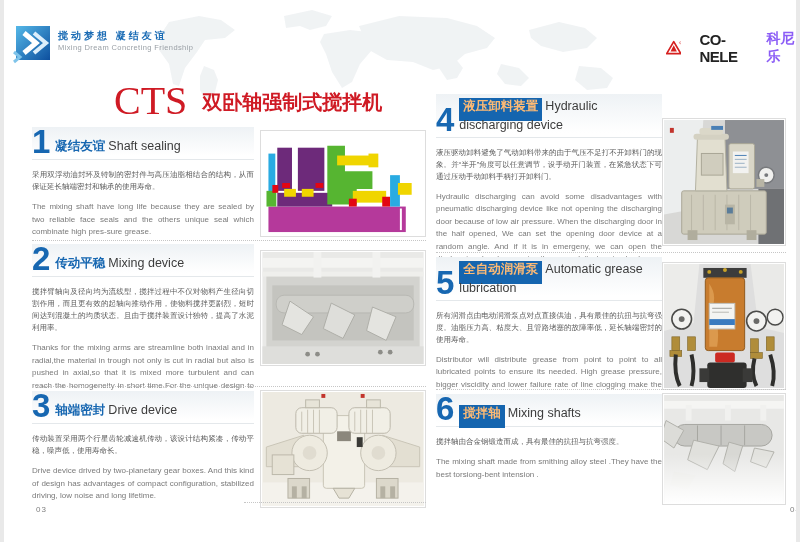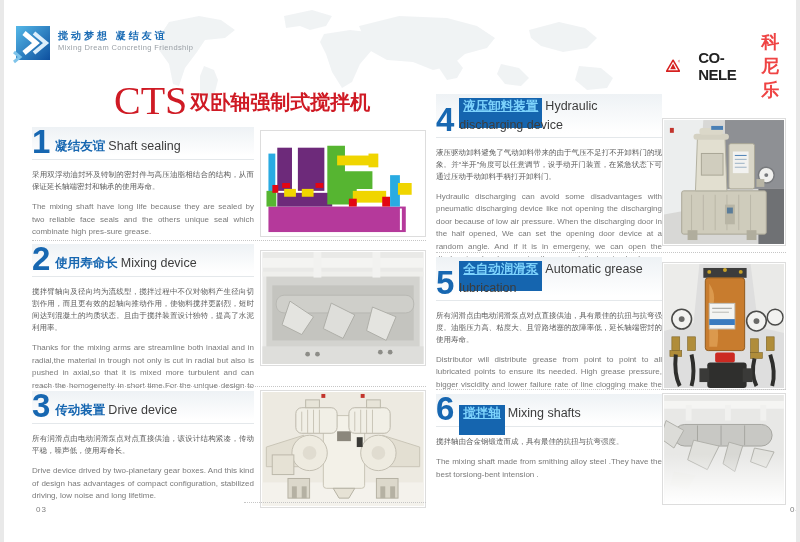--- a/index.html
+++ b/index.html
@@ -10,33 +10,33 @@
     color:#555;
   }
   
   .worldmap{position:absolute;left:105px;top:4px;width:545px;height:100px;opacity:.75;}
   .logo-mark{position:absolute;left:8px;top:24px;width:40px;height:40px;}
   .slogan{position:absolute;left:54px;top:30px;line-height:1.25;}
   .slogan .cn{font-size:10px;font-weight:bold;color:#1b6cb5;letter-spacing:3px;}
   .slogan .en{font-size:7.5px;color:#9aa0a6;letter-spacing:.4px;}
   .brand{position:absolute;left:662px;top:30px;display:flex;align-items:center;gap:18px;}
   .brand .txt-en{font-size:15px;font-weight:900;color:#222;letter-spacing:-.5px;}
-  .brand .txt-cn{font-size:18px;font-weight:900;color:#ef4444;margin-left:4px;}
+  .brand .txt-cn{font-size:14px;font-weight:900;color:#8b5cf6;margin-left:4px;}
   
   .main-title{position:absolute;left:110px;top:84px;display:flex;align-items:flex-end;}
   .main-title .model{font-family:"Liberation Serif","DejaVu Serif",serif;font-size:40px;line-height:.85;color:#cf1a24;}
-  .main-title .name{font-size:20px;font-weight:bold;color:#cf1a24;margin-left:3px;padding-bottom:2px;}
+  .main-title .name{font-size:20px;font-weight:bold;color:#cf1a24;margin-left:15px;padding-bottom:2px;}
   
   .sec{position:absolute;width:222px;}
   .sec-head{display:flex;align-items:flex-end;gap:6px;
     background:linear-gradient(180deg,#eef2f5 0%,#ffffff 90%);
     border-bottom:1px solid #e4e8eb;padding:2px 0 4px 0;}
   .sec-num{font-size:33px;font-weight:bold;color:#1767b1;line-height:.8;letter-spacing:-1px;}
   .t-cn{font-size:12.5px;font-weight:bold;color:#1767b1;}
-  .boxed .t-cn{background:#1565af;color:#7dd3fc;padding:1px 4px 15px 4px;text-decoration:underline;}
+  .boxed .t-cn{background:#1565af;color:#fdba74;padding:1px 4px 8px 4px;}
   .t-en{font-size:12.5px;color:#3c3c3c;margin-left:3px;}
   .body-cn{font-size:7.5px;line-height:1.6;color:#5a5a5a;text-align:justify;margin:9px 0 0 0;}
   .body-en{font-size:8px;line-height:1.55;color:#7a7a7a;text-align:justify;margin:8px 0 0 0;}
   
   .fig{position:absolute;background:#fff;border:1px solid #ddd;padding:1px;box-sizing:border-box;}
   .fig svg{display:block;width:100%;height:100%;}
   
   .dotsep{position:absolute;border-top:1px dotted #c6c6c6;height:0;}
   .pageno{position:absolute;font-size:8px;color:#808080;letter-spacing:1px;}
 </style>
@@ -96,32 +96,32 @@
       <span class="sec-num">1</span>
       <div><span class="t-cn">凝结友谊</span><span class="t-en">Shaft sealing</span></div>
     </div>
     <p class="body-cn">采用双浮动油封环及特制的密封件与高压油脂相结合的结构，从而保证延长轴端密封和轴承的使用寿命。</p>
     <p class="body-en">The mixing shaft have long life because they are sealed by two reliable face seals and the others unique seal which combinate high pres-sure grease.</p>
   </section>
 
   <section class="sec" style="left:28px;top:244px;">
     <div class="sec-head">
       <span class="sec-num">2</span>
-      <div><span class="t-cn">使用寿命长</span><span class="t-en">Mixing device</span></div>
+      <div><span class="t-cn">传动平稳</span><span class="t-en">Mixing device</span></div>
     </div>
     <p class="body-cn">搅拌臂轴向及径向均为流线型，搅拌过程中不仅对物料产生径向切割作用，而且更有效的起轴向推动作用，使物料搅拌更剧烈，短时间达到混凝土的均质状态。且由于搅拌装置设计独特，提高了水泥利用率。</p>
     <p class="body-en">Thanks for the mixing arms are streamline both inaxial and in radial,the material in trough not only is cut in radial but also is pushed in axial,so that it is mixed more turbulent and can reach the homogeneity in short time.For the unique design to mixing system it can save cement.</p>
   </section>
 
   <section class="sec" style="left:28px;top:391px;">
     <div class="sec-head">
       <span class="sec-num">3</span>
-      <div><span class="t-cn">传动装置</span><span class="t-en">Drive device</span></div>
-    </div>
-    <p class="body-cn">所有润滑点由电动润滑泵点对点直接供油，该设计结构紧凑，传动平稳，噪声低，使用寿命长。</p>
+      <div><span class="t-cn">轴端密封</span><span class="t-en">Drive device</span></div>
+    </div>
+    <p class="body-cn">传动装置采用两个行星齿轮减速机传动，该设计结构紧凑，传动平稳，噪声低，使用寿命长。</p>
     <p class="body-en">Drive device drived by two-planetary gear boxes. And this kind of design has advantages of compact configuration, stabilized driving, low noise and long lifetime.</p>
   </section>
 
   <section class="sec boxed" style="left:432px;top:94px;width:226px;">
     <div class="sec-head">
       <span class="sec-num">4</span>
       <div><span class="t-cn">液压卸料装置</span><span class="t-en">Hydraulic discharging device</span></div>
     </div>
     <p class="body-cn">液压驱动卸料避免了气动卸料带来的由于气压不足打不开卸料门的现象。并“半开”角度可以任意调节，设手动开门装置，在紧急状态下可通过压动手动卸料手柄打开卸料门。</p>
     <p class="body-en">Hydraulic discharging can avoid some disadvantages with pneumatic discharging device like not opening the discharging door because of low air pressure. When the discharging door in the half opened, We can set the opening door device at a random angle. And if it is in emergeny, we can open the discharging door by pressing the manual discharging knob.</p>

